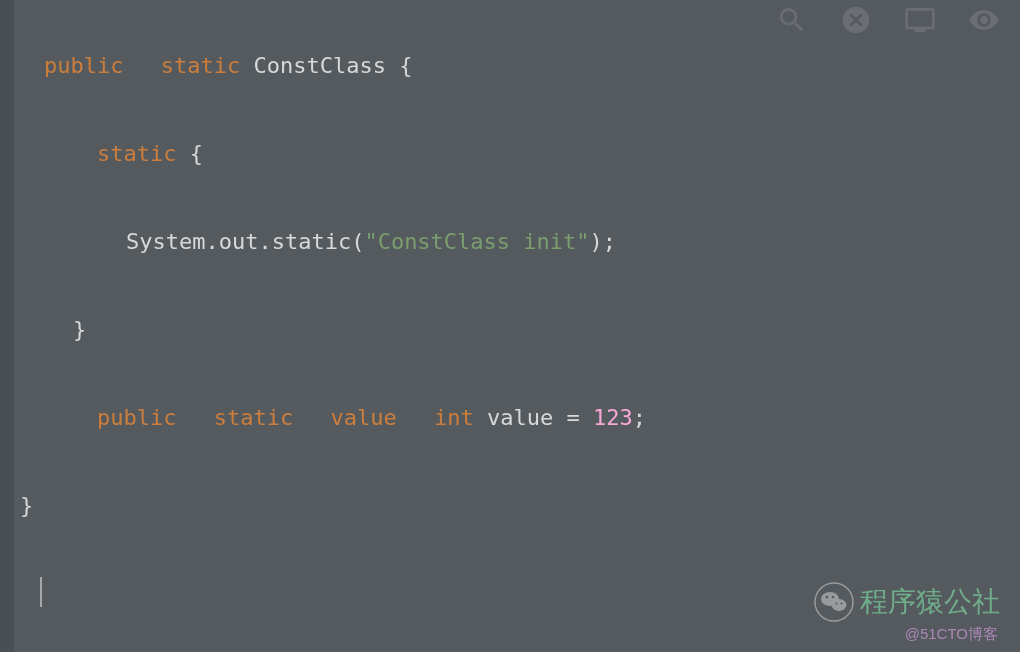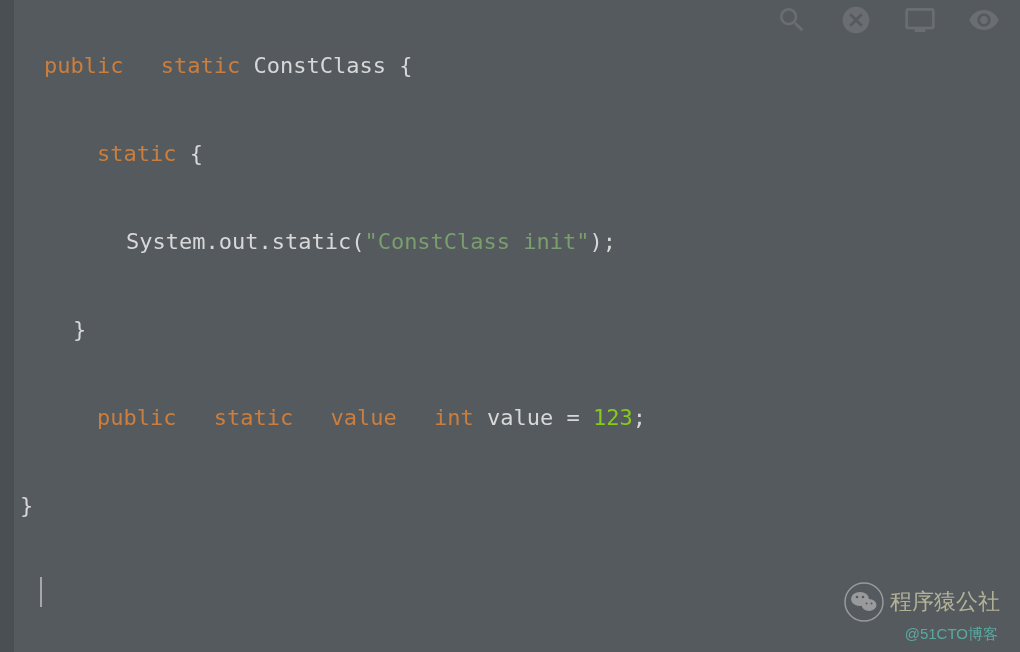--- a/index.html
+++ b/index.html
@@ -50,36 +50,36 @@
       display: flex;
       align-items: center;
       gap: 6px;
       opacity: 0.55;
     }
     .wechat-icon {
       width: 40px;
       height: 40px;
     }
     .wechat-text {
-      color: #fef9c3;
+      color: #86efac;
       font-family: -apple-system, "PingFang SC", "Microsoft YaHei", sans-serif;
-      font-size: 22px;
+      font-size: 28px;
     }
     .watermark-blog {
       position: absolute;
       bottom: 8px;
       right: 22px;
-      color: #5eead4;
+      color: #f0abfc;
       font-family: sans-serif;
       font-size: 15px;
       opacity: 0.55;
     }
     .kw { color: #cc7e3c; margin-left: 24px; }
     .str { color: #7a9e6d; }
-    .num { color: #84cc16; }
+    .num { color: #f9a8d4; }
     .cursor-line {
       height: 44px;
       position: relative;
     }
     .cursor {
       position: absolute;
       left: 20px;
       top: 5px;
       width: 2px;
       height: 30px;

